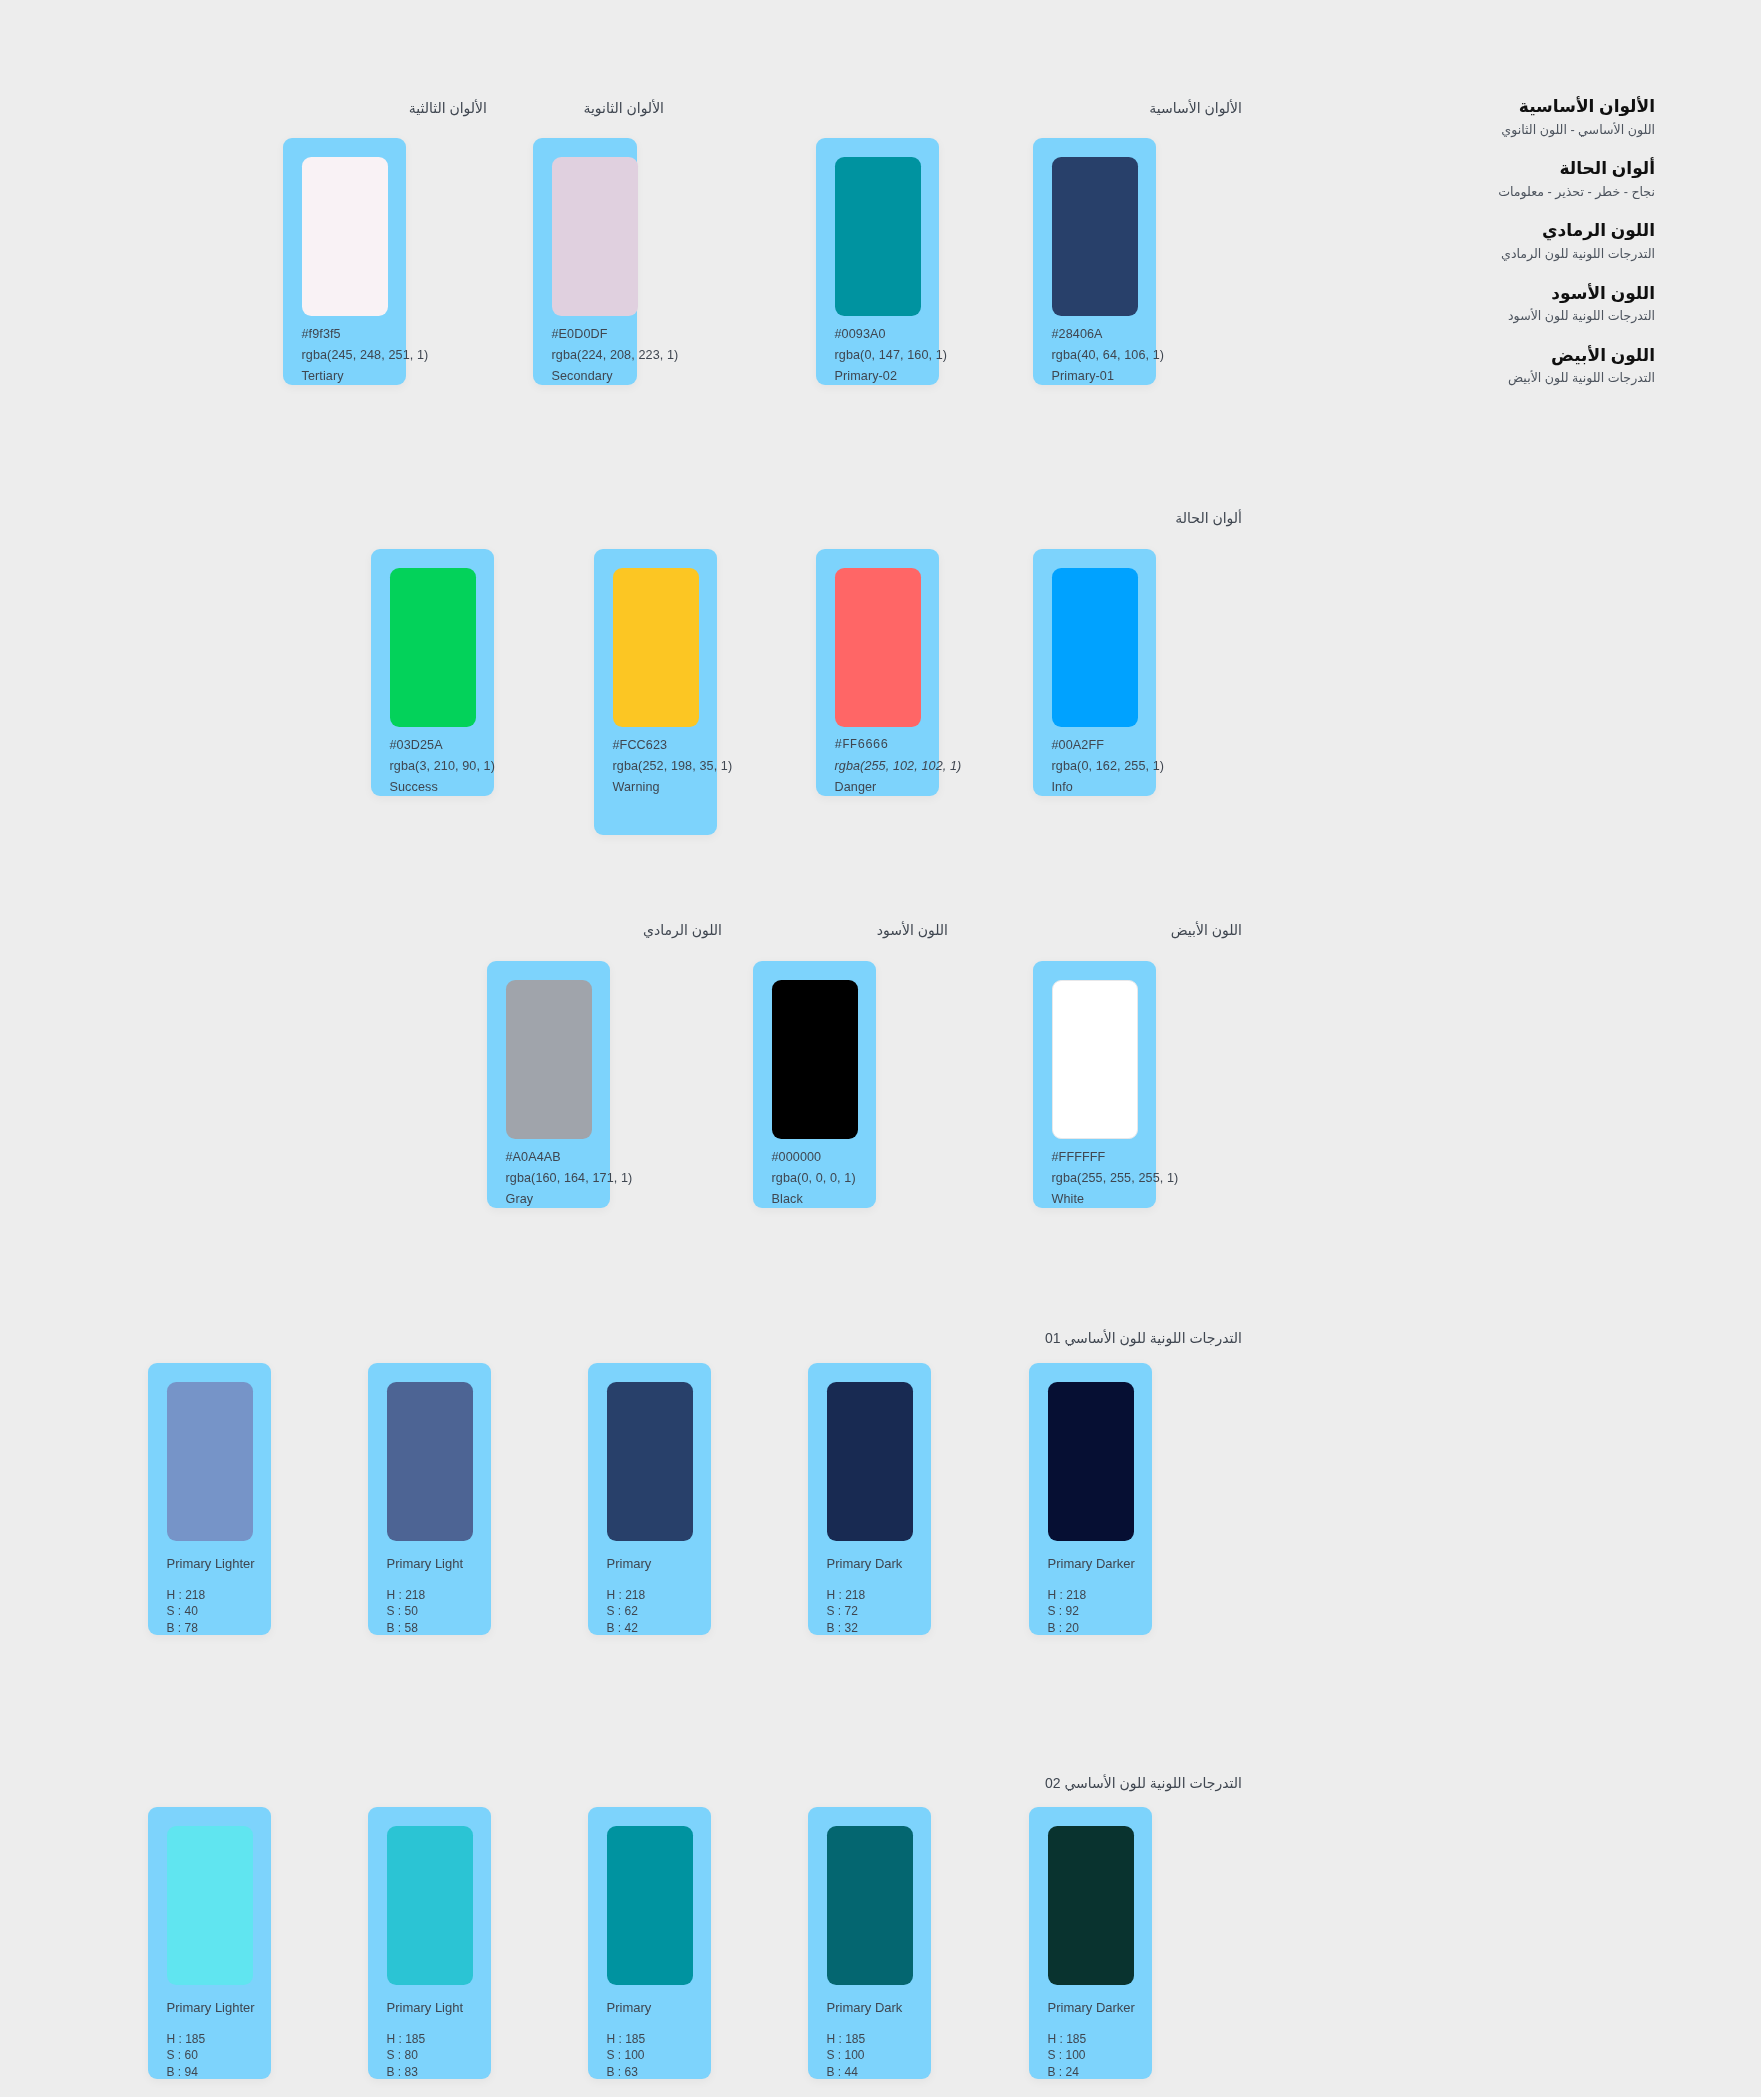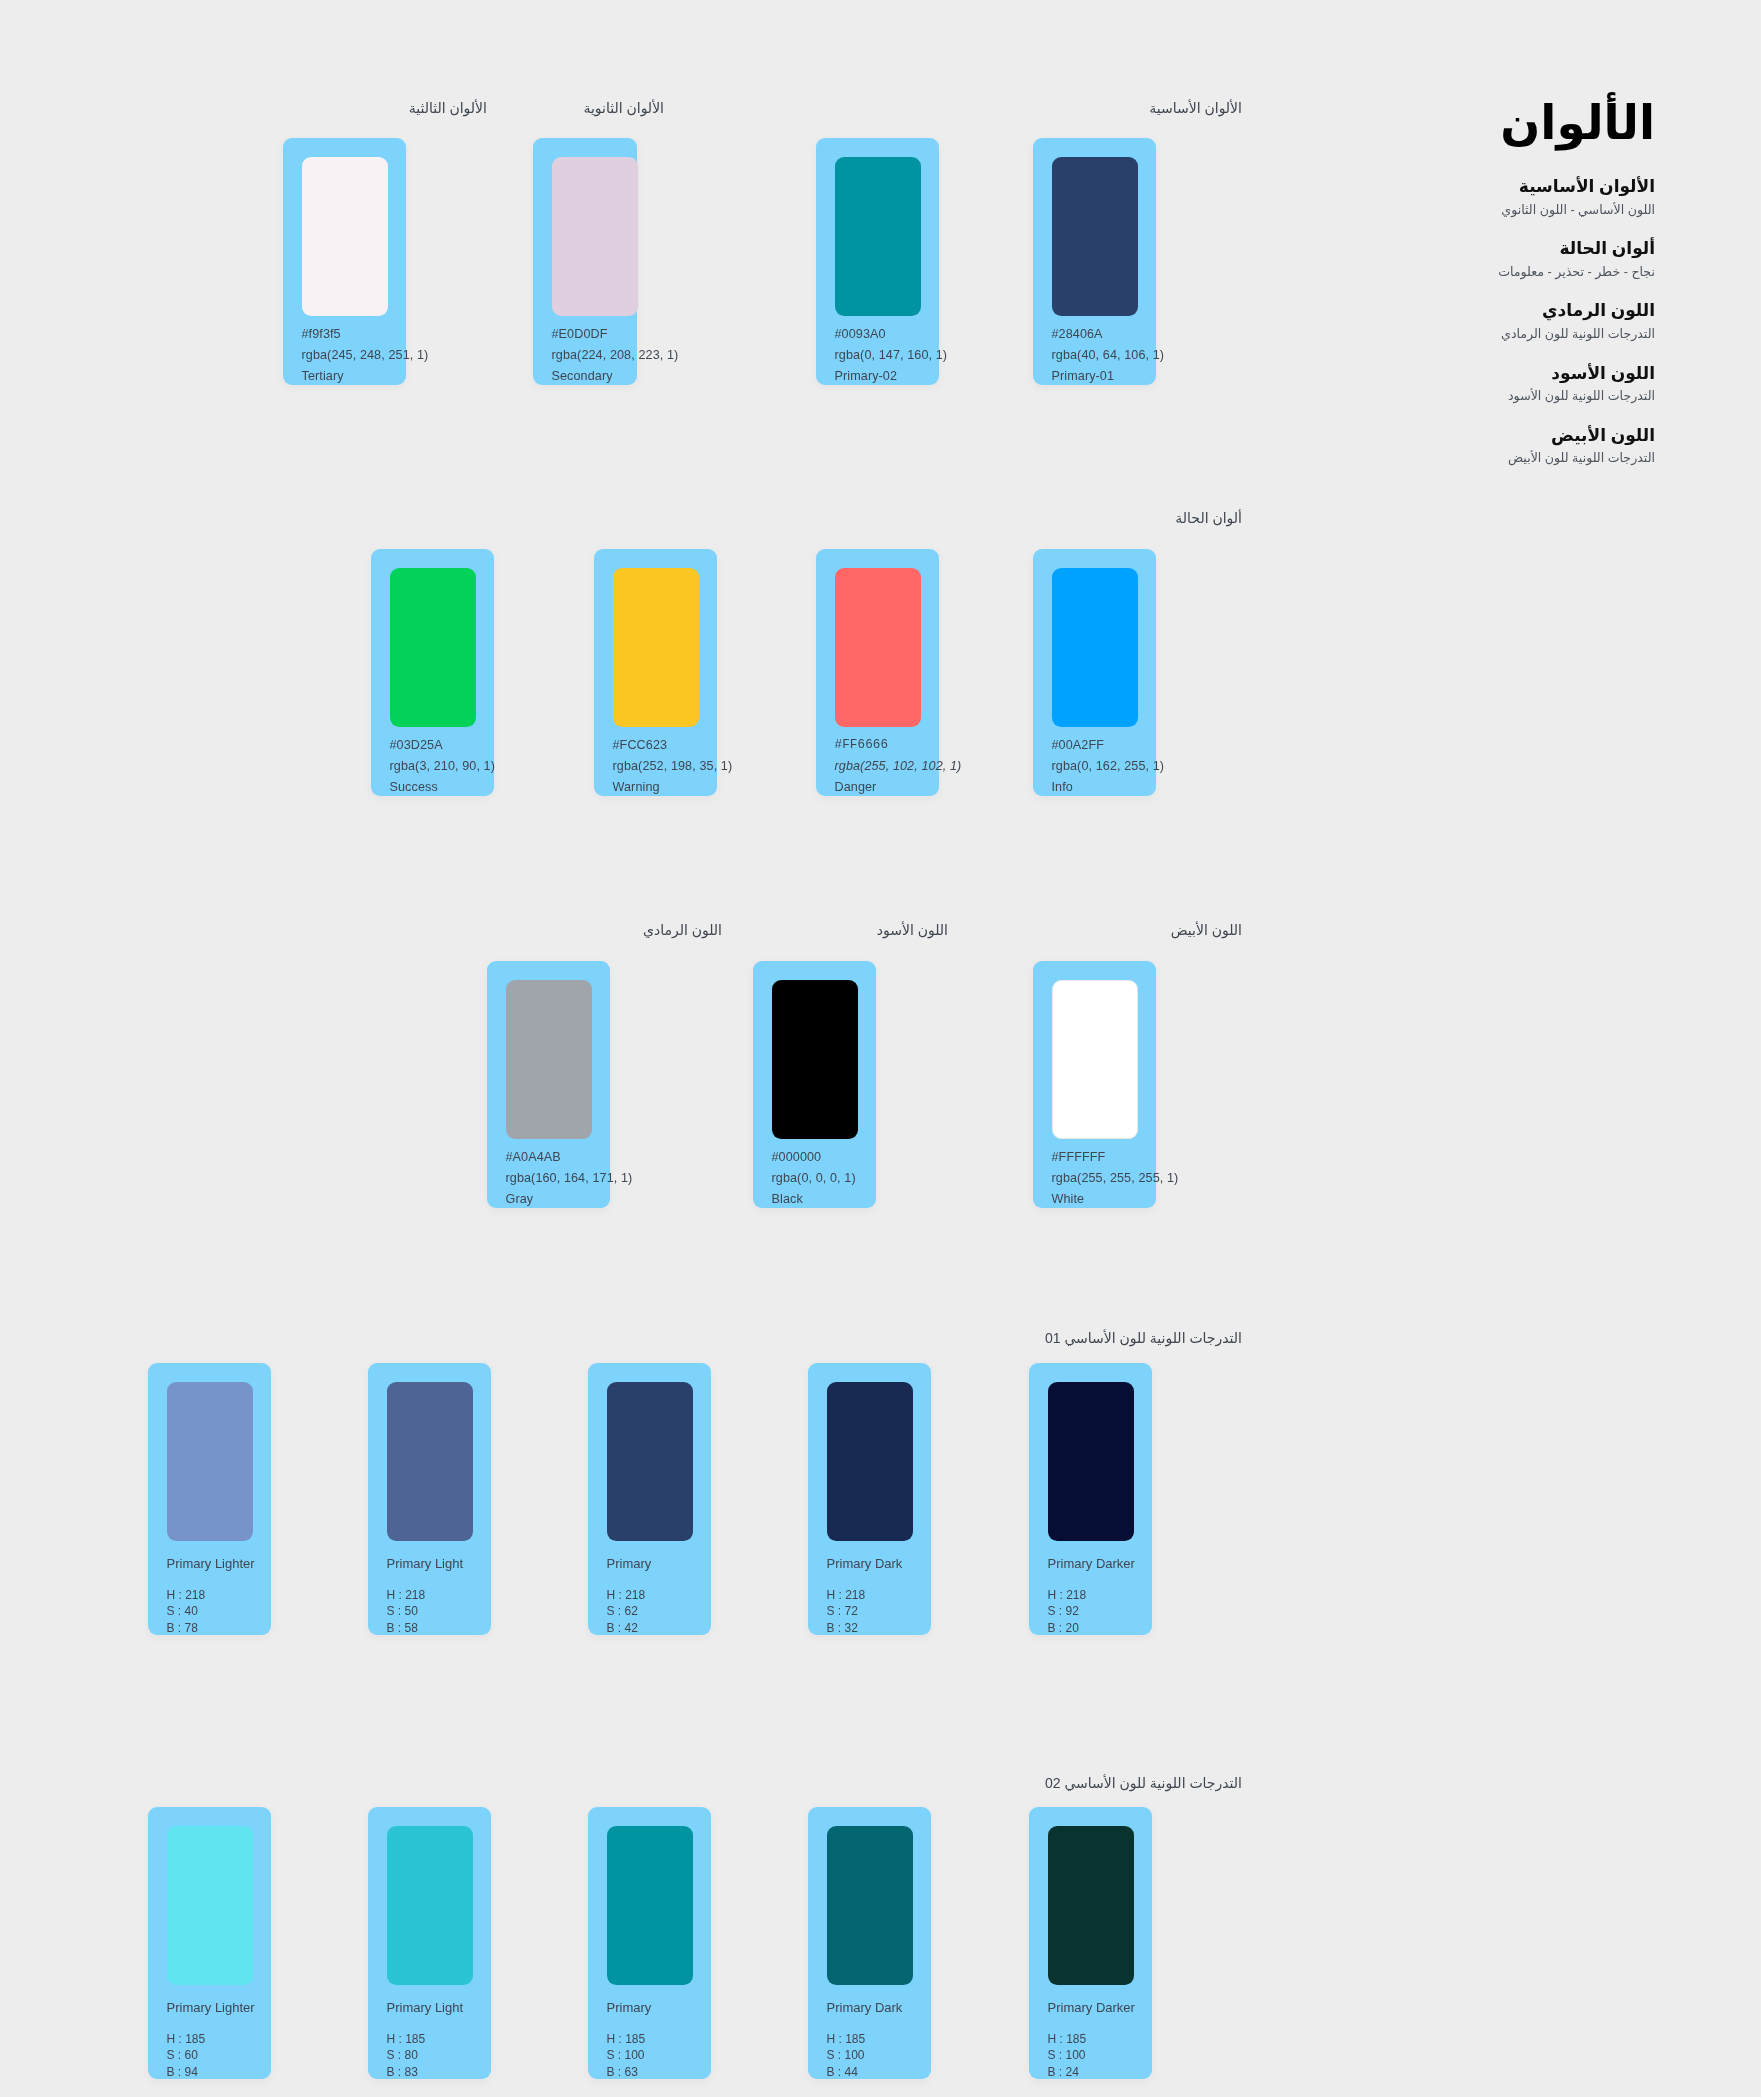--- a/index.html
+++ b/index.html
@@ -95,21 +95,20 @@
     white-space: nowrap;
     line-height: 1.0;
   }
 </style>
 </head>
 <body>
 
 <div id="root">
 
   <div class="sidebar">
-    <div class="sidebar-title">الألوان</div>
     <div id="legend-list">
         <div class="legend-item">
           <div class="legend-head">الألوان الأساسية</div>
           <div class="legend-sub">اللون الأساسي - اللون الثانوي</div>
         </div>
         <div class="legend-item">
           <div class="legend-head">ألوان الحالة</div>
           <div class="legend-sub">نجاح - خطر - تحذير - معلومات</div>
         </div>
         <div class="legend-item">
@@ -155,21 +154,21 @@
         <div class="card-text" style="left: 18.5px; top: 211px;">rgba(40, 64, 106, 1)</div>
         <div class="card-text" style="left: 18.5px; top: 232px;">Primary-01</div>
       </div>
       <div class="sec-head" style="left: 881px; top: 509px; width: 361px;">ألوان الحالة</div>
       <div class="card" style="left: 371px; top: 549px; width: 123px; height: 247px;">
         <div class="swatch" style="left: 18.5px; top: 18.5px; width: 86px; height: 159px; background: rgb(3, 210, 90);"></div>
         <div class="card-text" style="left: 18.5px; top: 190px;">#03D25A</div>
         <div class="card-text" style="left: 18.5px; top: 211px;">rgba(3, 210, 90, 1)</div>
         <div class="card-text" style="left: 18.5px; top: 232px;">Success</div>
       </div>
-      <div class="card" style="left: 594px; top: 549px; width: 123px; height: 247px;">
+      <div class="card" style="left: 594px; top: 549px; width: 123px; height: 286px;">
         <div class="swatch" style="left: 18.5px; top: 18.5px; width: 86px; height: 159px; background: rgb(252, 198, 35);"></div>
         <div class="card-text" style="left: 18.5px; top: 190px;">#FCC623</div>
         <div class="card-text" style="left: 18.5px; top: 211px;">rgba(252, 198, 35, 1)</div>
         <div class="card-text" style="left: 18.5px; top: 232px;">Warning</div>
       </div>
       <div class="card" style="left: 816px; top: 549px; width: 123px; height: 247px;">
         <div class="swatch" style="left: 18.5px; top: 18.5px; width: 86px; height: 159px; background: rgb(255, 102, 102);"></div>
         <div class="card-text" style="left: 18.5px; top: 190px; font-family: Liberation Mono, monospace;">#FF6666</div>
         <div class="card-text" style="left: 18.5px; top: 211px; font-style: italic;">rgba(255, 102, 102, 1)</div>
         <div class="card-text" style="left: 18.5px; top: 232px;">Danger</div>

